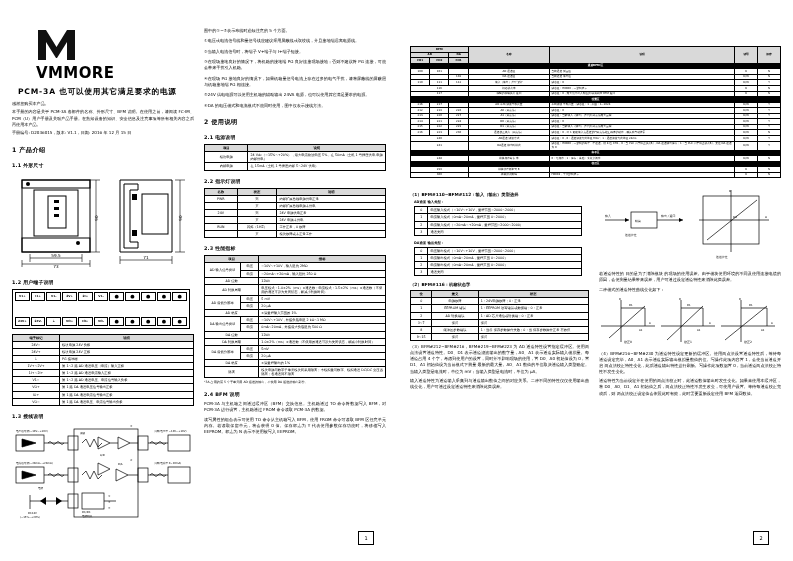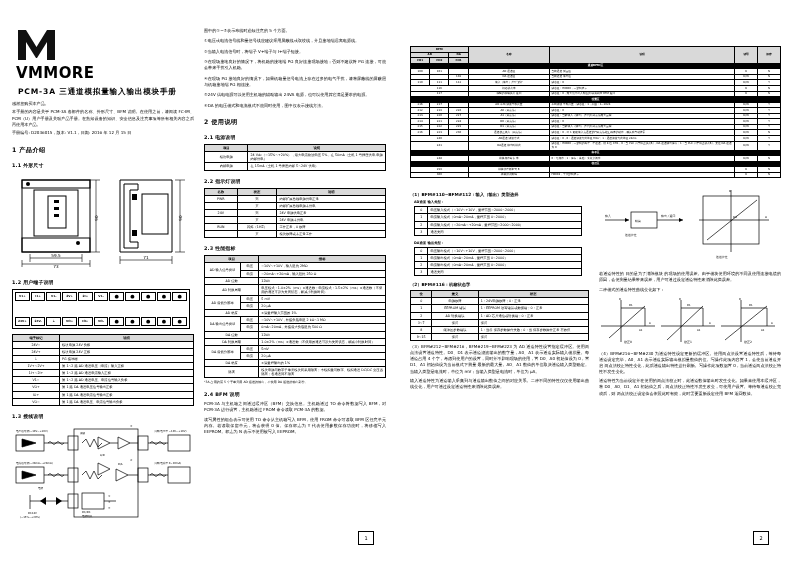--- a/index.html
+++ b/index.html
@@ -16,21 +16,21 @@
   }
   .spread { display: flex; width: 793px; height: 561px; }
   .page { position: relative; height: 561px; padding: 14px 12px 0 12px; }
   .page-left  { width: 398px; border-right: 0px solid #fff; }
   .page-right { width: 395px; }
 
   .cols2 { display: flex; gap: 10px; height: 470px; }
   .col { width: 184px; }
 
   
-  .brand { margin: 14px 0 2px 4px; }
+  .brand { margin: 14px 0 2px 24px; }
   .logo-m { width: 42px; height: 34px; position: relative; }
   .logo-m svg { display: block; }
   .brand-name {
     font-family: "DejaVu Sans", "Liberation Sans", sans-serif;
     font-weight: bold; font-size: 15px; letter-spacing: .4px;
     margin-top: 2px;
   }
   .doc-title {
     font-weight: bold; font-size: 7.6px; letter-spacing: .8px;
     margin: 5px 0 0 6px;
@@ -105,21 +105,21 @@
 
         <div class="brand">
           <div class="logo-m">
             <svg width="42" height="34" viewBox="0 0 42 34" class="sv">
               <path d="M2 2 L2 32 L10 32 L10 14 L20 30 L21 30 L31 14 L31 32 L39 32 L39 2 L31 2 L20.5 19 L10 2 Z" fill="#111"></path>
             </svg>
           </div>
           <div class="brand-name">VMMORE</div>
         </div>
 
-        <div class="doc-title">PCM-3A 三通道模拟量输入输出模块手册</div>
+        <div class="doc-title">PCM-3A 也可以使用其它满足要求的电源</div>
 
         <div class="para">感谢您购买本产品。</div>
         <div class="para tight">本手册的内容是关于 PCM-3A 各部件的名称、外形尺寸、BFM 说明。在使用之前，请阅读 FC-IM、PCM（U）用户手册及关联产品手册。在熟知设备的知识、安全信息及注意事项等所有相关内容之后再使用本产品。</div>
         <div class="para tight">手册编号: D2036015，版本: V1.1，日期: 2016 年 12 月 15 日</div>
 
         <h2 class="sec">1  产品介绍</h2>
         <h3 class="sub">1.1  外形尺寸</h3>
 
         <div class="draw">
           <svg width="182" height="96" viewBox="0 0 182 96" class="sv">

